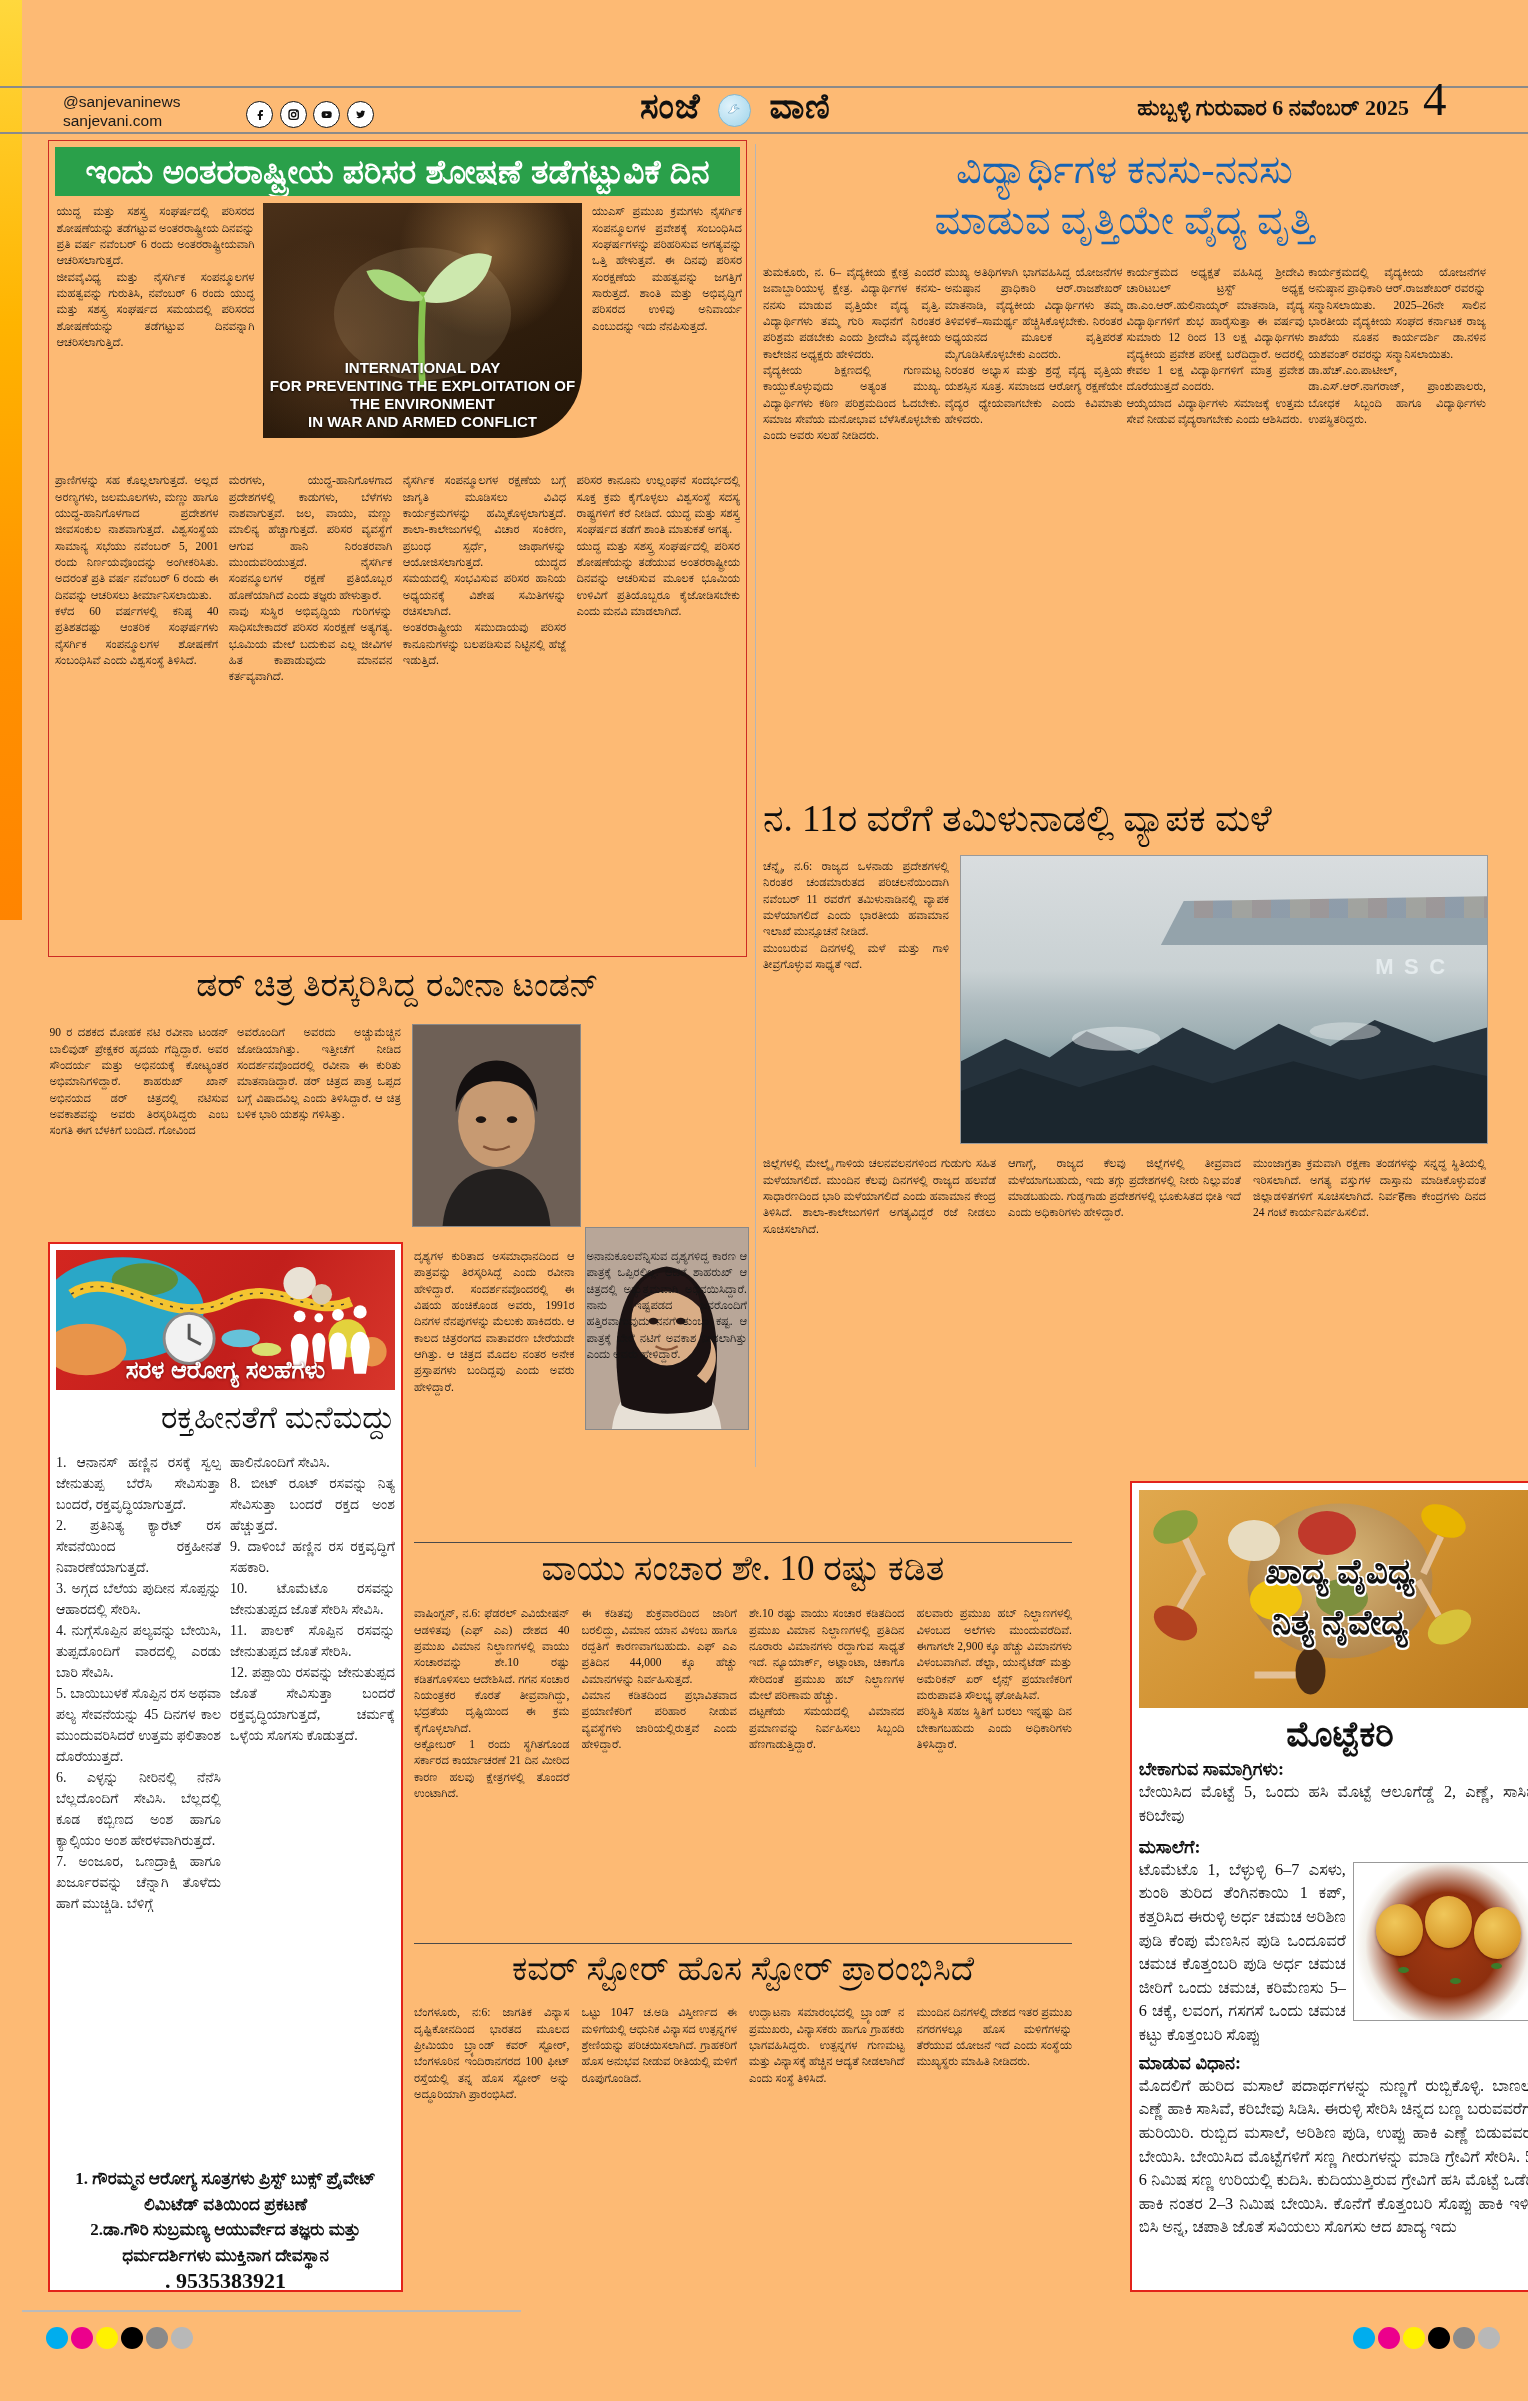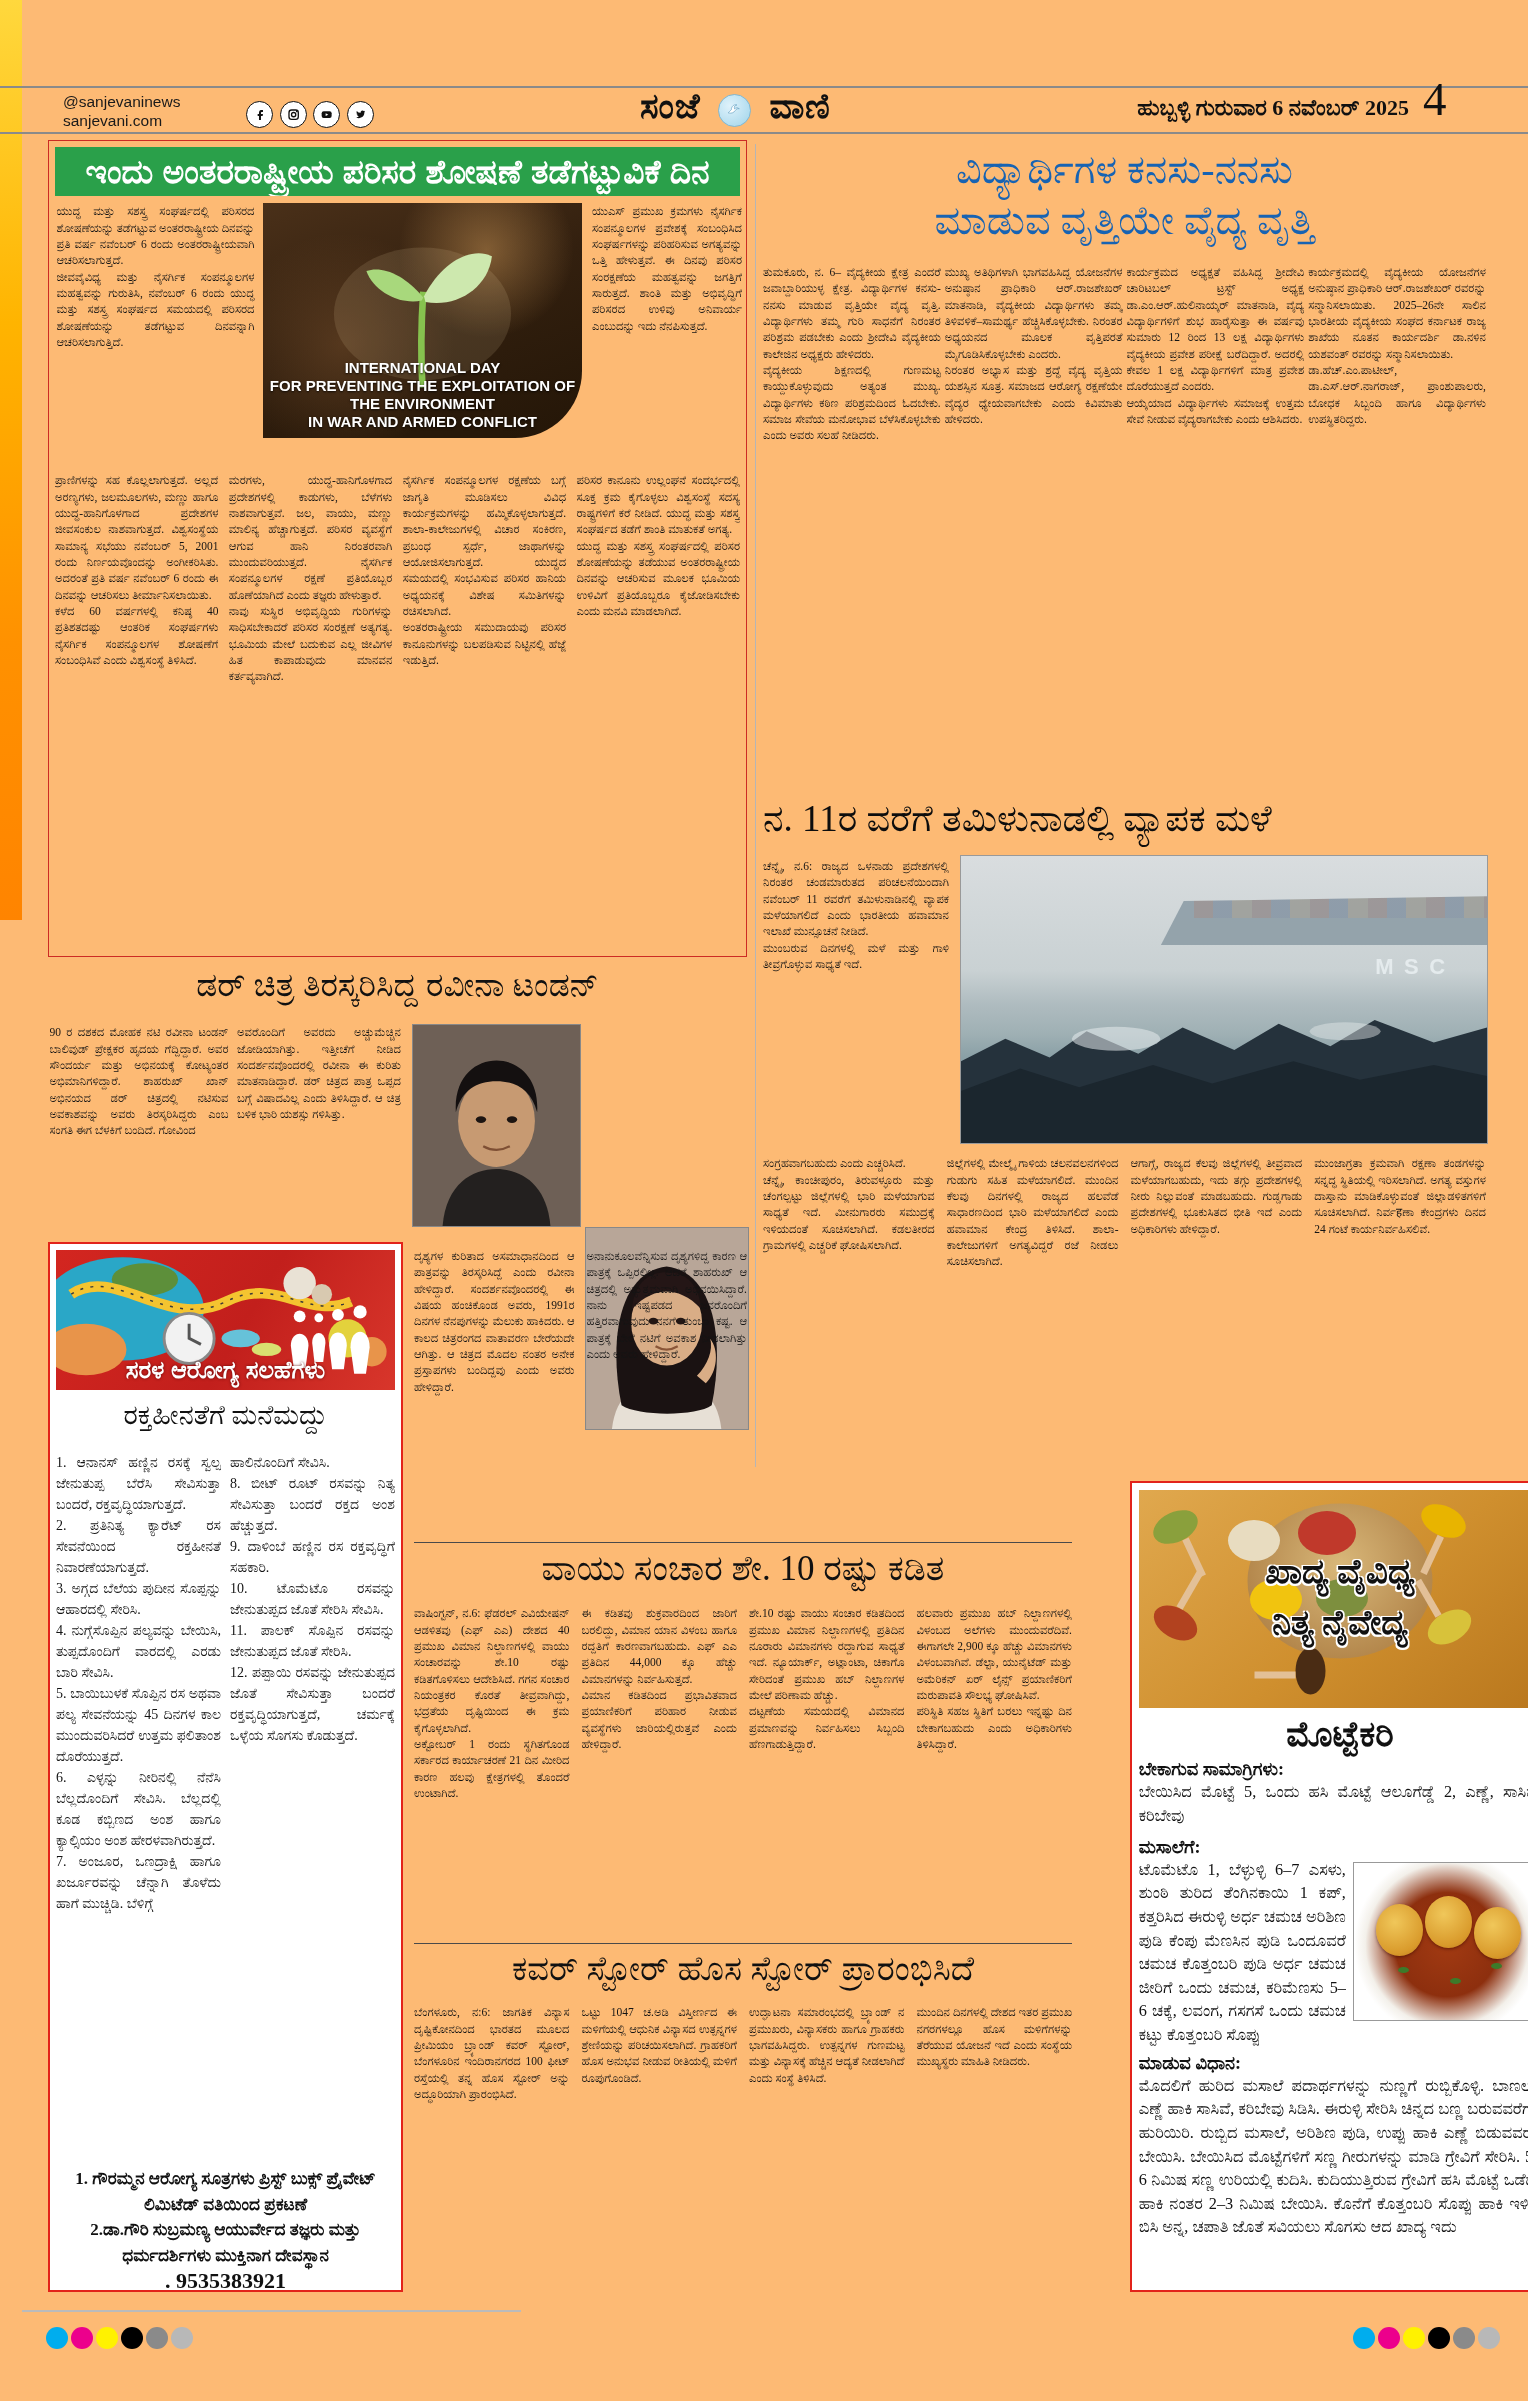--- a/index.html
+++ b/index.html
@@ -57,21 +57,21 @@
   .rav-headline{font-size:33px;text-align:center;}
   .photo{position:relative;overflow:hidden;border:0.7px solid #888;}
 
   
   .health-box{border:2.2px solid #e2231a;padding:6px;box-sizing:border-box;background:#fff;}
   .health-img{position:relative;overflow:hidden;
       background:linear-gradient(120deg,#d32620 0%,#c21f1c 55%,#d8362b 100%);}
   .health-caption{position:absolute;left:0;right:0;bottom:6px;text-align:center;color:#fff;
       font-family:"Liberation Sans",sans-serif;font-weight:700;font-size:24px;
       text-shadow:0 0 3px rgba(90,0,0,.9);}
-  .health-headline{font-size:27px;text-align:center;}
+  .health-headline{font-size:31px;text-align:right;}
   .health-footer{text-align:center;font-weight:700;font-size:17px;line-height:1.5;}
   .health-phone{text-align:center;font-weight:700;font-size:22px;}
 
   
   .sec-ruleTop{border-top:1.5px solid #4a4a4a;}
   .air-headline{font-size:35px;text-align:center;}
   .store-headline{font-size:34px;text-align:center;}
 
   
   .food-box{border:2.2px solid #e2231a;padding:6.7px;box-sizing:border-box;background:#fff;}
@@ -222,22 +222,20 @@
         <svg class="rocks" viewBox="0 0 712 200" preserveAspectRatio="none">
           <path d="M0 90 L60 60 L120 85 L170 50 L240 80 L300 45 L370 75 L430 40 L500 70 L560 35 L640 65 L712 45 L712 200 L0 200 Z" fill="#25323c"></path>
           <path d="M0 130 L80 100 L160 125 L260 95 L340 120 L450 90 L540 115 L640 95 L712 110 L712 200 L0 200 Z" fill="#1b262e"></path>
           <ellipse cx="210" cy="60" rx="60" ry="16" fill="rgba(230,235,236,0.55)"></ellipse>
           <ellipse cx="520" cy="50" rx="48" ry="12" fill="rgba(230,235,236,0.45)"></ellipse>
         </svg>
       </div>
     </div>
 
     <div class="cols" style="gap:12px;margin-top:10.4px;height:311px;">
-      <div class="col kn-body pre just">ಸಂಗ್ರಹವಾಗಬಹುದು ಎಂದು ಎಚ್ಚರಿಸಿದೆ.
-ಚೆನ್ನೈ, ಕಾಂಚೀಪುರಂ, ತಿರುವಳ್ಳೂರು ಮತ್ತು ಚೆಂಗಲ್ಪಟ್ಟು ಜಿಲ್ಲೆಗಳಲ್ಲಿ ಭಾರಿ ಮಳೆಯಾಗುವ ಸಾಧ್ಯತೆ ಇದೆ. ಮೀನುಗಾರರು ಸಮುದ್ರಕ್ಕೆ ಇಳಿಯದಂತೆ ಸೂಚಿಸಲಾಗಿದೆ. ಕಡಲತೀರದ ಗ್ರಾಮಗಳಲ್ಲಿ ಎಚ್ಚರಿಕೆ ಘೋಷಿಸಲಾಗಿದೆ.</div>
       <div class="col kn-body pre just">ಜಿಲ್ಲೆಗಳಲ್ಲಿ ಮೇಲ್ಮೈ ಗಾಳಿಯ ಚಲನವಲನಗಳಿಂದ ಗುಡುಗು ಸಹಿತ ಮಳೆಯಾಗಲಿದೆ. ಮುಂದಿನ ಕೆಲವು ದಿನಗಳಲ್ಲಿ ರಾಜ್ಯದ ಹಲವೆಡೆ ಸಾಧಾರಣದಿಂದ ಭಾರಿ ಮಳೆಯಾಗಲಿದೆ ಎಂದು ಹವಾಮಾನ ಕೇಂದ್ರ ತಿಳಿಸಿದೆ. ಶಾಲಾ-ಕಾಲೇಜುಗಳಿಗೆ ಅಗತ್ಯವಿದ್ದರೆ ರಜೆ ನೀಡಲು ಸೂಚಿಸಲಾಗಿದೆ.</div>
       <div class="col kn-body pre just">ಆಗಾಗ್ಗೆ, ರಾಜ್ಯದ ಕೆಲವು ಜಿಲ್ಲೆಗಳಲ್ಲಿ ತೀವ್ರವಾದ ಮಳೆಯಾಗಬಹುದು, ಇದು ತಗ್ಗು ಪ್ರದೇಶಗಳಲ್ಲಿ ನೀರು ನಿಲ್ಲುವಂತೆ ಮಾಡಬಹುದು. ಗುಡ್ಡಗಾಡು ಪ್ರದೇಶಗಳಲ್ಲಿ ಭೂಕುಸಿತದ ಭೀತಿ ಇದೆ ಎಂದು ಅಧಿಕಾರಿಗಳು ಹೇಳಿದ್ದಾರೆ.</div>
       <div class="col kn-body pre just">ಮುಂಜಾಗ್ರತಾ ಕ್ರಮವಾಗಿ ರಕ್ಷಣಾ ತಂಡಗಳನ್ನು ಸನ್ನದ್ಧ ಸ್ಥಿತಿಯಲ್ಲಿ ಇರಿಸಲಾಗಿದೆ. ಅಗತ್ಯ ವಸ್ತುಗಳ ದಾಸ್ತಾನು ಮಾಡಿಕೊಳ್ಳುವಂತೆ ಜಿಲ್ಲಾಡಳಿತಗಳಿಗೆ ಸೂಚಿಸಲಾಗಿದೆ. ನಿರ್ವहಣಾ ಕೇಂದ್ರಗಳು ದಿನದ 24 ಗಂಟೆ ಕಾರ್ಯನಿರ್ವಹಿಸಲಿವೆ.</div>
     </div>
   </div>
 
 
   <div class="abs" style="left:48px;top:967px;width:699px;height:272px;">
     <div class="rav-headline" style="height:53px;">ಡರ್ ಚಿತ್ರ ತಿರಸ್ಕರಿಸಿದ್ದ ರವೀನಾ ಟಂಡನ್</div>
     <div style="position:relative;height:210px;margin-top:4.4px;">

